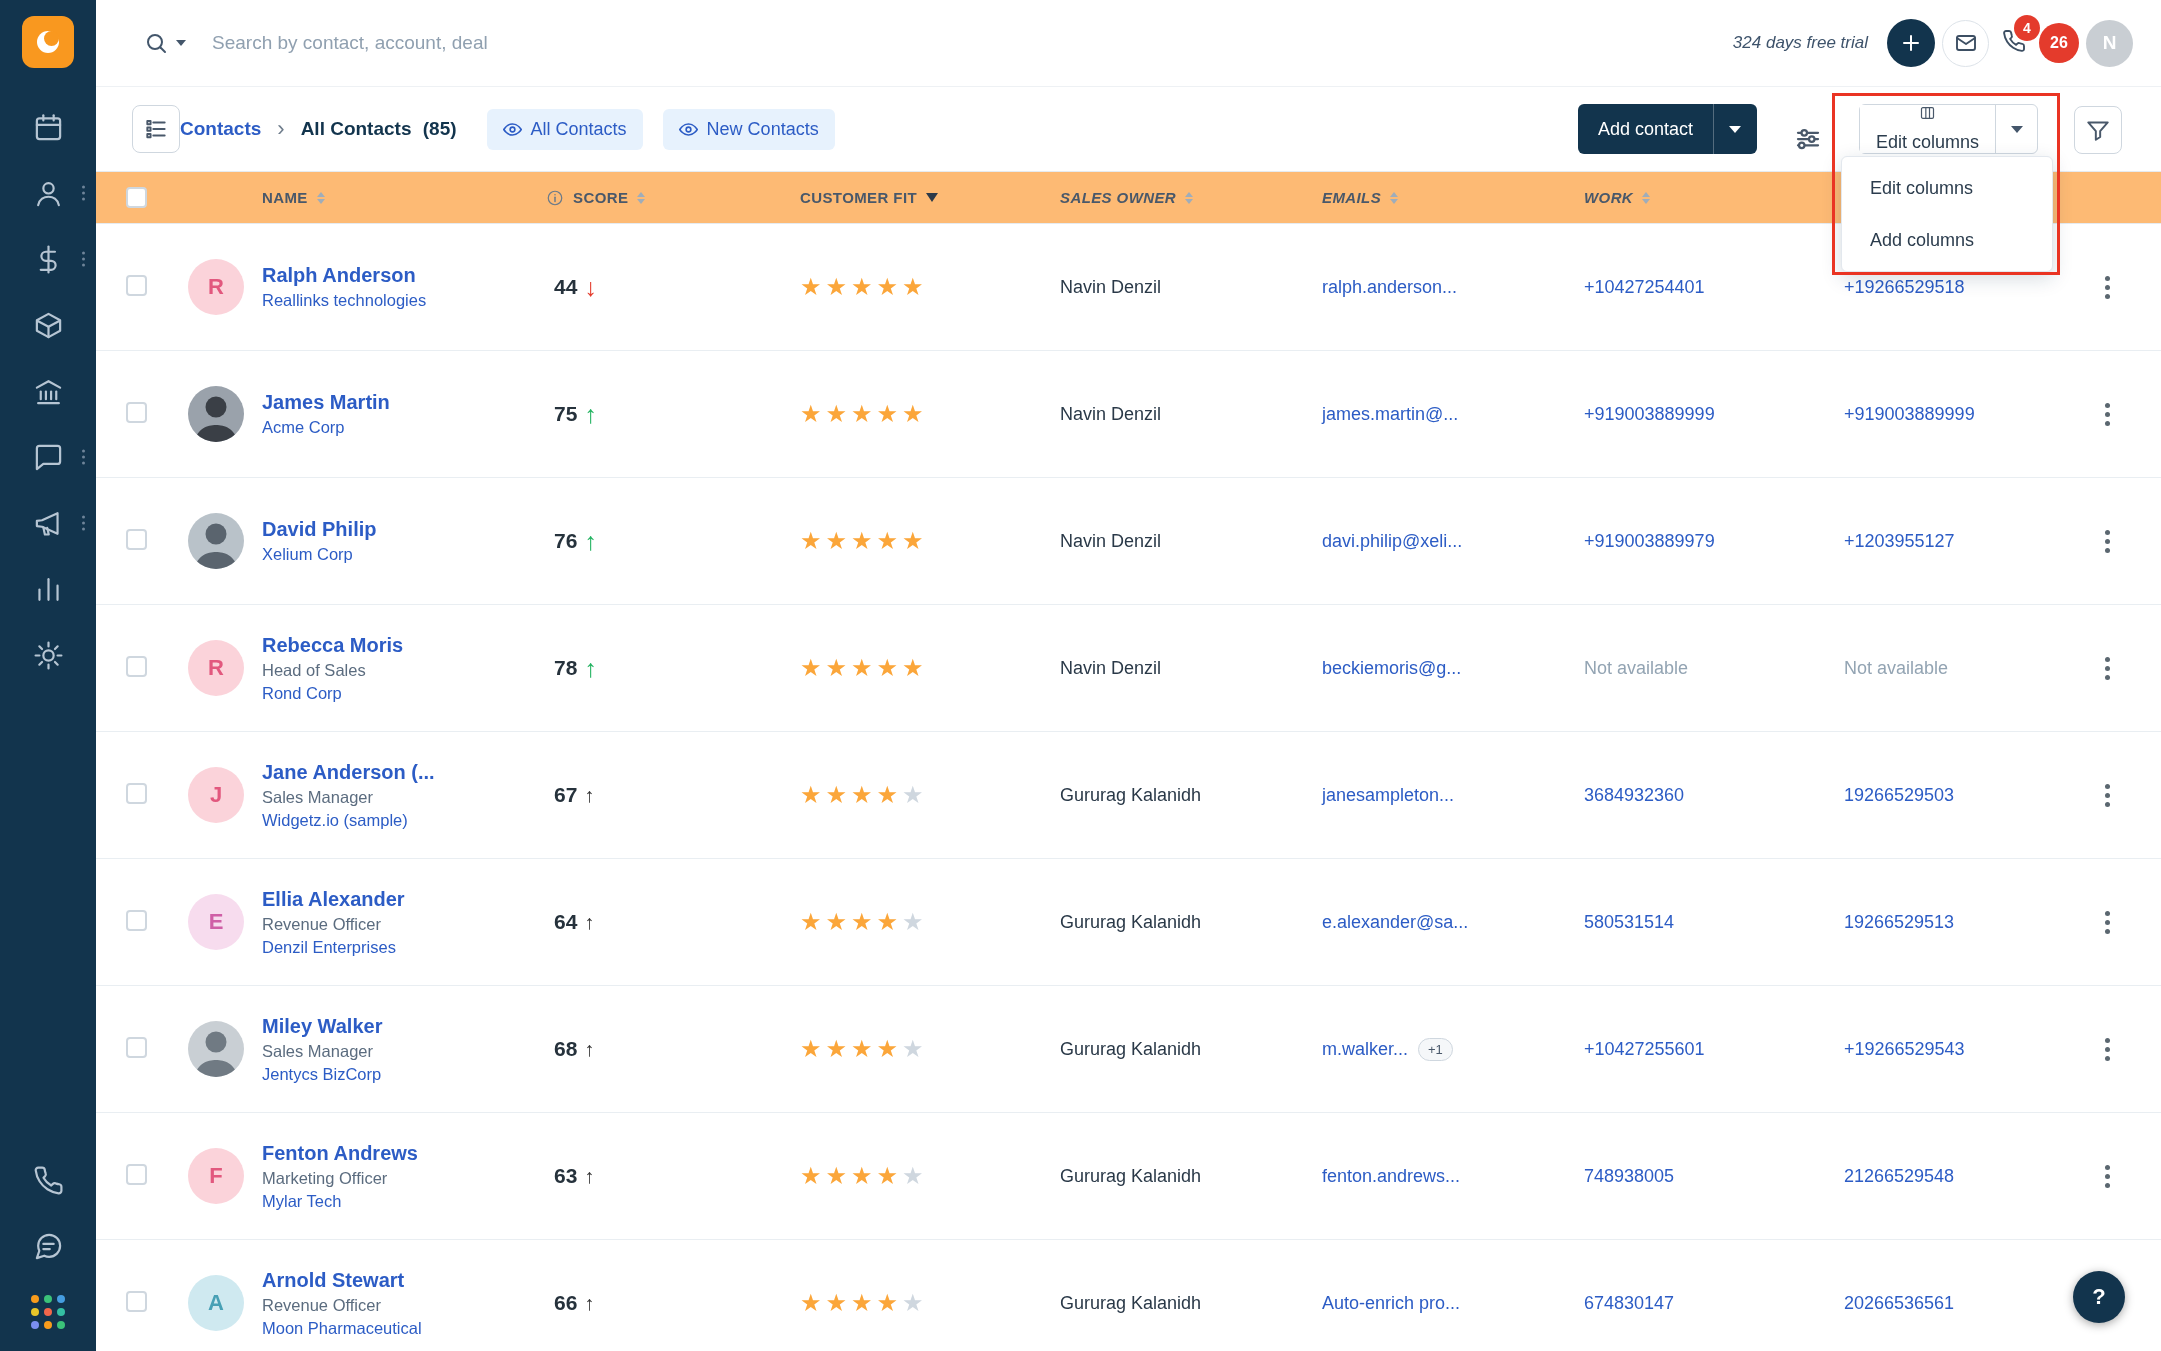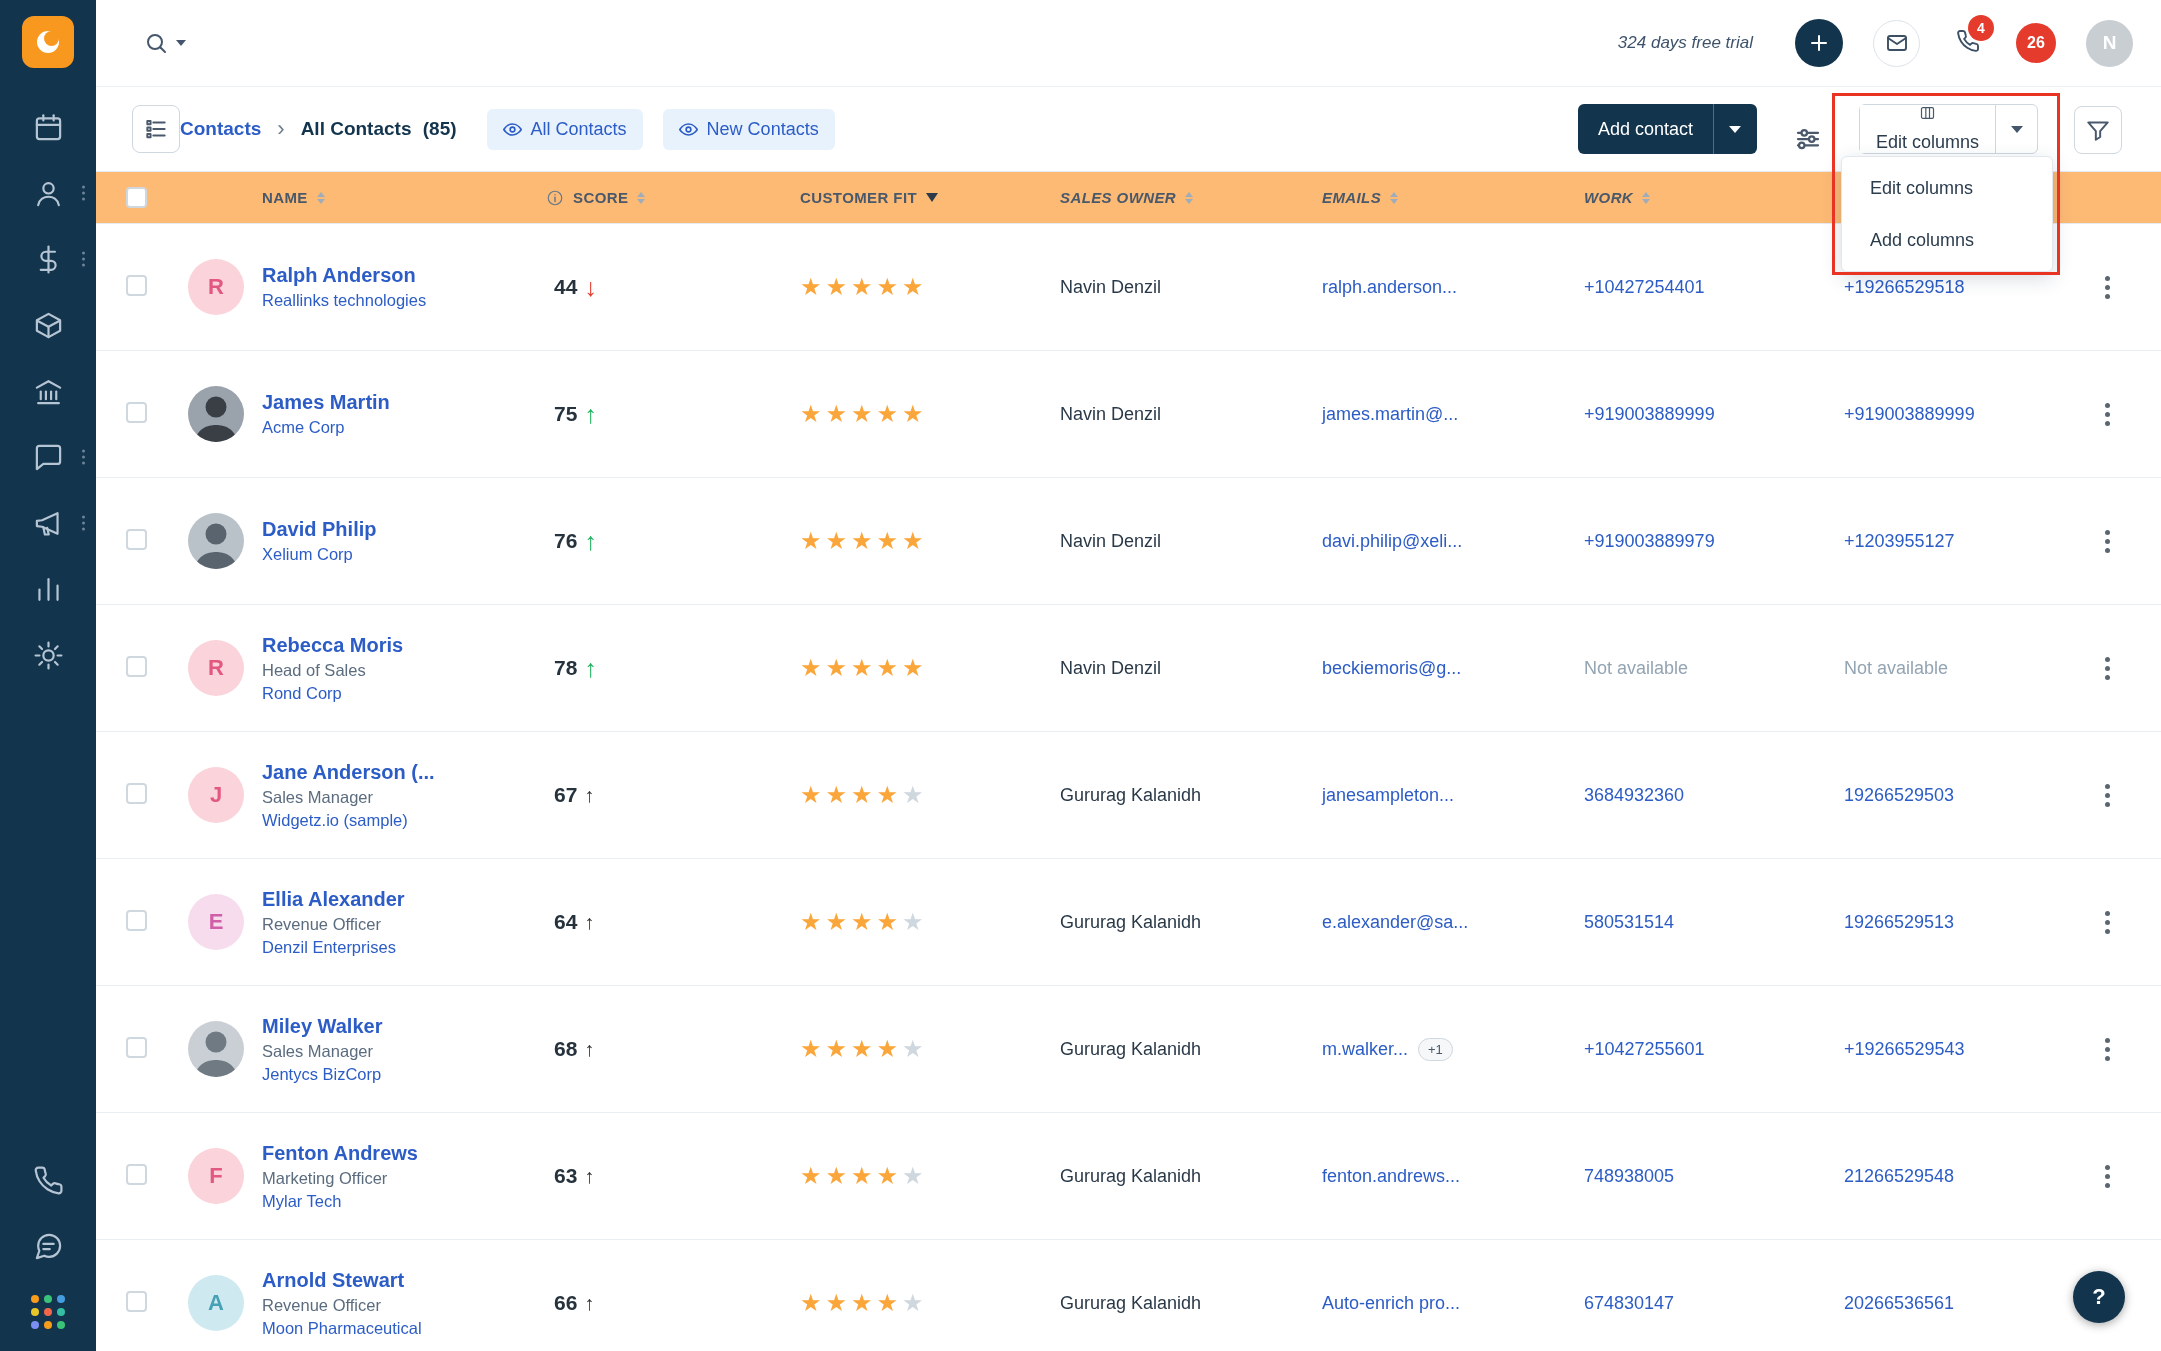--- a/index.html
+++ b/index.html
@@ -25,21 +25,21 @@
   .main { flex:1; min-width:0; display:flex; flex-direction:column; background:#fff; }
 
   
   .topbar { height:87px; display:flex; align-items:center; padding:0 28px 0 48px; background:#fff; border-bottom:1px solid #eef1f4; }
   .search-area { display:flex; align-items:center; }
   .search-area svg { width:24px; height:24px; stroke:#43566b; fill:none; stroke-width:2; stroke-linecap:round; }
   .caret { width:0; height:0; border-left:6px solid transparent; border-right:6px solid transparent; border-top:7px solid #44566b; display:inline-block; }
   .caret-sm { border-left-width:5px; border-right-width:5px; border-top-width:6px; margin-left:8px; }
   .search-input { border:none; outline:none; font-size:19px; color:#2c3a4b; margin-left:26px; width:560px; font-family:"Liberation Sans",sans-serif; }
   .search-input::placeholder { color:#90a0b0; }
-  .topbar-right { margin-left:auto; display:flex; align-items:center; gap:30px; }
+  .topbar-right { margin-left:auto; display:flex; align-items:center; gap:7px; }
   .trial { font-style:italic; color:#3e536b; font-size:17px; margin-right:12px; }
   .btn-plus { width:48px; height:48px; border-radius:50%; background:#12344d; border:none; display:flex; align-items:center; justify-content:center; cursor:pointer; }
   .icon-circle { width:47px; height:47px; border-radius:50%; border:1px solid #dde3e9; background:#fff; display:flex; align-items:center; justify-content:center; cursor:pointer; }
   .icon-circle svg, .phone-wrap svg { width:24px; height:24px; stroke:#3d4f63; fill:none; stroke-width:1.9; stroke-linecap:round; stroke-linejoin:round; }
   .phone-wrap { position:relative; padding:6px; cursor:pointer; }
   .badge-4 { position:absolute; top:-8px; right:-8px; width:26px; height:26px; border-radius:50%; background:#e43b2c; color:#fff; font-size:14px; font-weight:bold; display:flex; align-items:center; justify-content:center; }
   .badge-26 { width:40px; height:40px; border-radius:50%; background:#e43b2c; color:#fff; font-size:16px; font-weight:bold; display:flex; align-items:center; justify-content:center; cursor:pointer; }
   .avatar-user { width:47px; height:47px; border-radius:50%; background:#c9ced3; color:#fff; font-size:19px; font-weight:bold; display:flex; align-items:center; justify-content:center; cursor:pointer; }
 
   
@@ -229,20 +229,21 @@
 
   <div class="main">
 
     <header class="topbar">
       <div class="search-area">
         <svg viewBox="0 0 24 24">
             <circle cx="11" cy="11" r="7"></circle>
             <line x1="16.5" y1="16.5" x2="21" y2="21"></line>
           </svg>
         <i class="caret caret-sm"></i>
+        <input class="search-input" type="text" placeholder="Search by contact, account, deal" style="">
       </div>
       <div class="topbar-right">
         <span class="trial">324 days free trial</span>
         <button class="btn-plus">
           <svg width="20" height="20" viewBox="0 0 20 20">
               <line x1="10" y1="3" x2="10" y2="17" stroke="#fff" stroke-width="2" stroke-linecap="round"></line>
               <line x1="3" y1="10" x2="17" y2="10" stroke="#fff" stroke-width="2" stroke-linecap="round"></line>
             </svg>
         </button>
         <div class="icon-circle">

